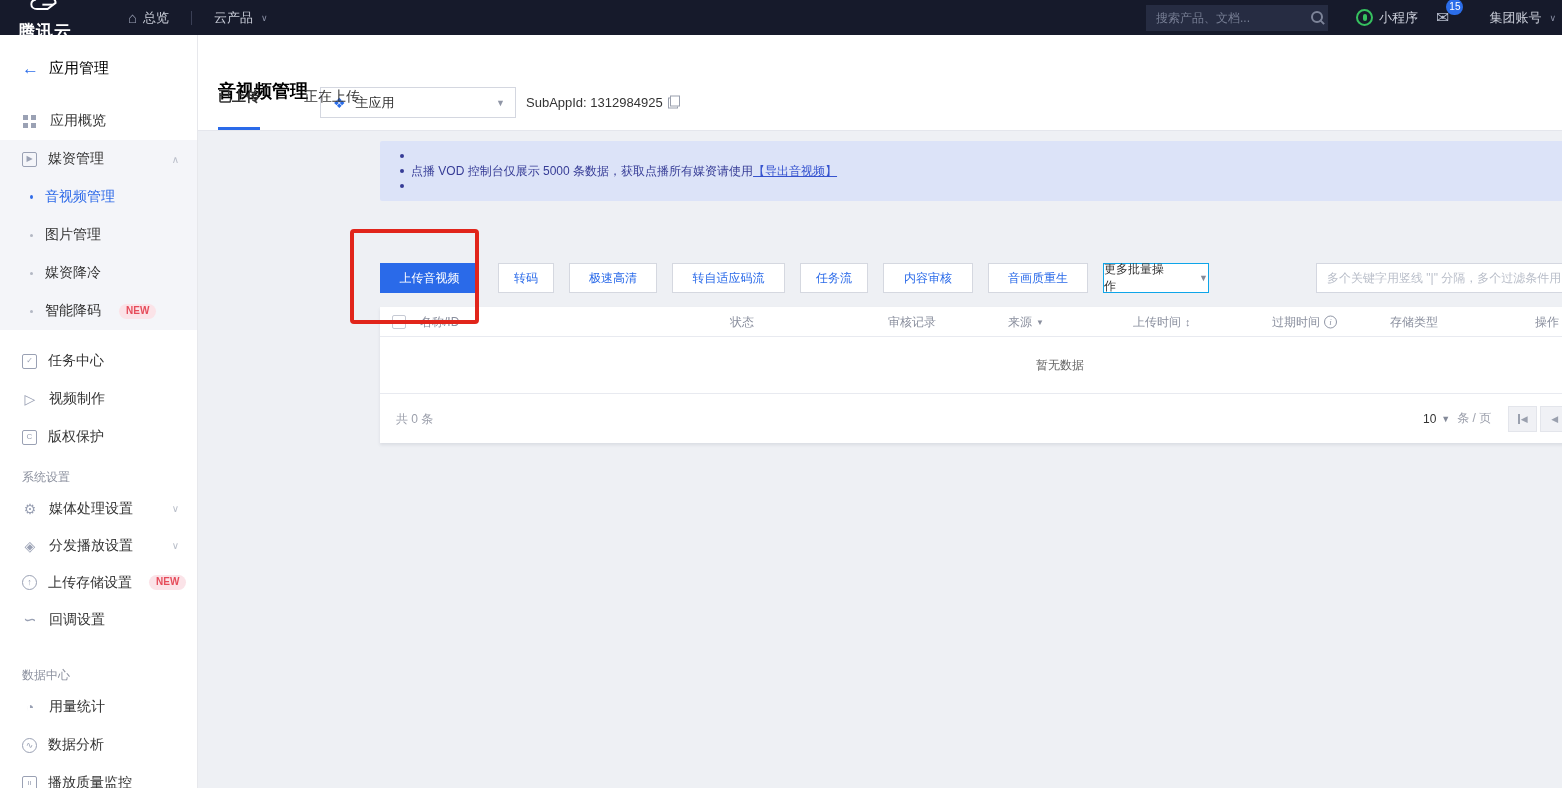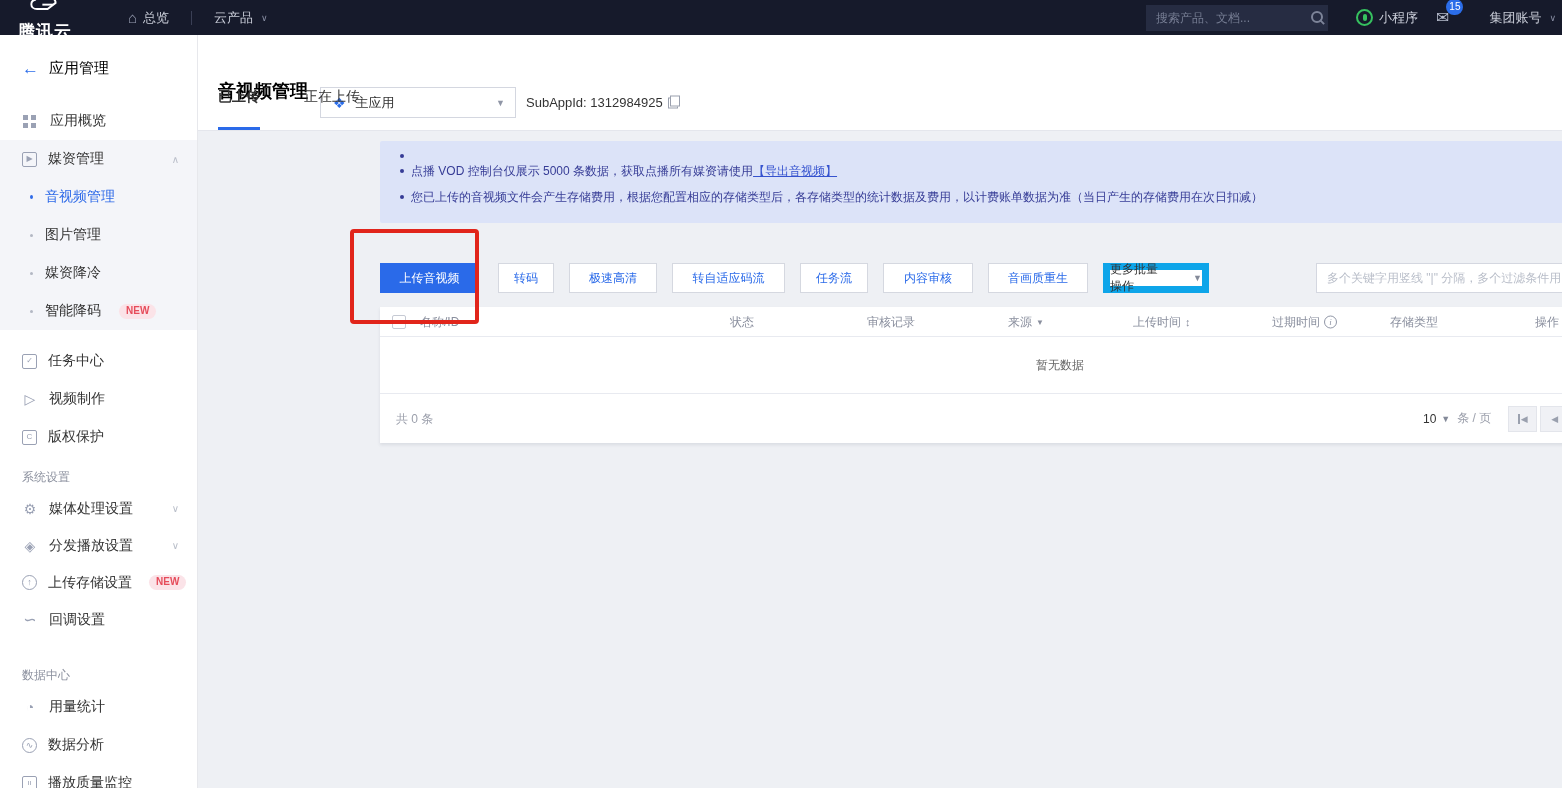--- a/index.html
+++ b/index.html
@@ -86,21 +86,21 @@
   .notice { position:absolute; left:182px; top:10px; width:1360px; background:#dce3f8; border-radius:2px;
     padding:13px 24px 13px 18px; }
   .notice li { list-style:none; display:flex; align-items:baseline; line-height:26px; font-size:12px; color:#363c96; }
   .notice .bdot { width:4px; height:4px; border-radius:50%; background:#363c96; margin:0 7px 0 2px; flex:0 0 4px; align-self:center; }
   .notice a { color:#3653cf; text-decoration:underline; cursor:pointer; }
 
   .toolbar { position:absolute; left:182px; top:132px; width:1360px; height:30px; display:flex; align-items:center; }
   .btn { height:30px; font-size:12px; display:inline-flex; align-items:center; justify-content:center; cursor:pointer; }
   .btn-primary { width:99px; background:#2a6ae9; color:#ffffff; margin-right:19px; }
   .btn-outline { background:#fff; border:1px solid #d5d8e0; color:#2a6ae9; margin-right:15px; }
-  .btn-more { background:#fff; border:7px solid #0ea5e9; color:#333; gap:24px; }
+  .btn-more { background:#fff; border:1px solid #0ea5e9; color:#333; gap:24px; }
   .btn-more .car { font-size:9px; color:#848a99; }
   .w56{width:56px} .w88{width:88px} .w113{width:113px} .w68{width:68px} .w90{width:90px} .w100{width:100px} .w106{width:106px}
   .filter-input { position:absolute; left:936px; top:0; width:424px; height:30px; border:1px solid #d4d7e0;
     background:#fff; padding:0 10px; font-size:12px; color:#333; outline:none; font-family:inherit; }
   .filter-input::placeholder { color:#b9bec9; }
 
   .panel { position:absolute; left:182px; top:176px; width:1360px; background:#fff; box-shadow:0 2px 3px rgba(70,80,110,.12); }
   .thead { position:relative; height:30px; border-bottom:1px solid #e8eaf0; font-size:12px; color:#8a8f9e; }
   .th { position:absolute; top:50%; transform:translateY(-50%); display:flex; align-items:center; gap:4px; white-space:nowrap; }
   .chk { position:absolute; left:12px; top:8px; width:14px; height:14px; border:1px solid #c6cad4; border-radius:2px; background:#fff; cursor:pointer; }
@@ -266,21 +266,20 @@
   <ul class="notice">
     <li>
       <span class="bdot"></span>
     </li>
     <li>
       <span class="bdot"></span>
       <span><span>点播 VOD 控制台仅展示 5000 条数据，获取点播所有媒资请使用</span><a>【导出音视频】</a></span>
     </li>
     <li>
       <span class="bdot"></span>
-      <span>您已上传的音视频文件会产生存储费用，根据您配置相应的存储类型后，各存储类型的统计数据及费用，以计费账单数据为准（当日产生的存储费用在次日扣减）</span>
     </li>
   </ul>
 
   <div class="toolbar">
     <div class="btn btn-primary">上传音视频</div>
     <div class="btn btn-outline w56">转码</div>
     <div class="btn btn-outline w88">极速高清</div>
     <div class="btn btn-outline w113">转自适应码流</div>
     <div class="btn btn-outline w68">任务流</div>
     <div class="btn btn-outline w90">内容审核</div>
@@ -294,21 +293,21 @@
 
   <div class="panel">
     <div class="thead">
       <span class="chk"></span>
       <span class="th" style="left:40px;">
           <span>名称/ID</span>
         </span>
       <span class="th" style="left:350px;">
           <span>状态</span>
         </span>
-      <span class="th" style="left:487px;">
+      <span class="th" style="left:508px;">
           <span>审核记录</span>
         </span>
       <span class="th" style="left:628px;">
           <span>来源</span>
           <span class="funnel">▼</span>
         </span>
       <span class="th" style="left:753px;">
           <span>上传时间</span>
           <span class="sortic">↕</span>
         </span>

